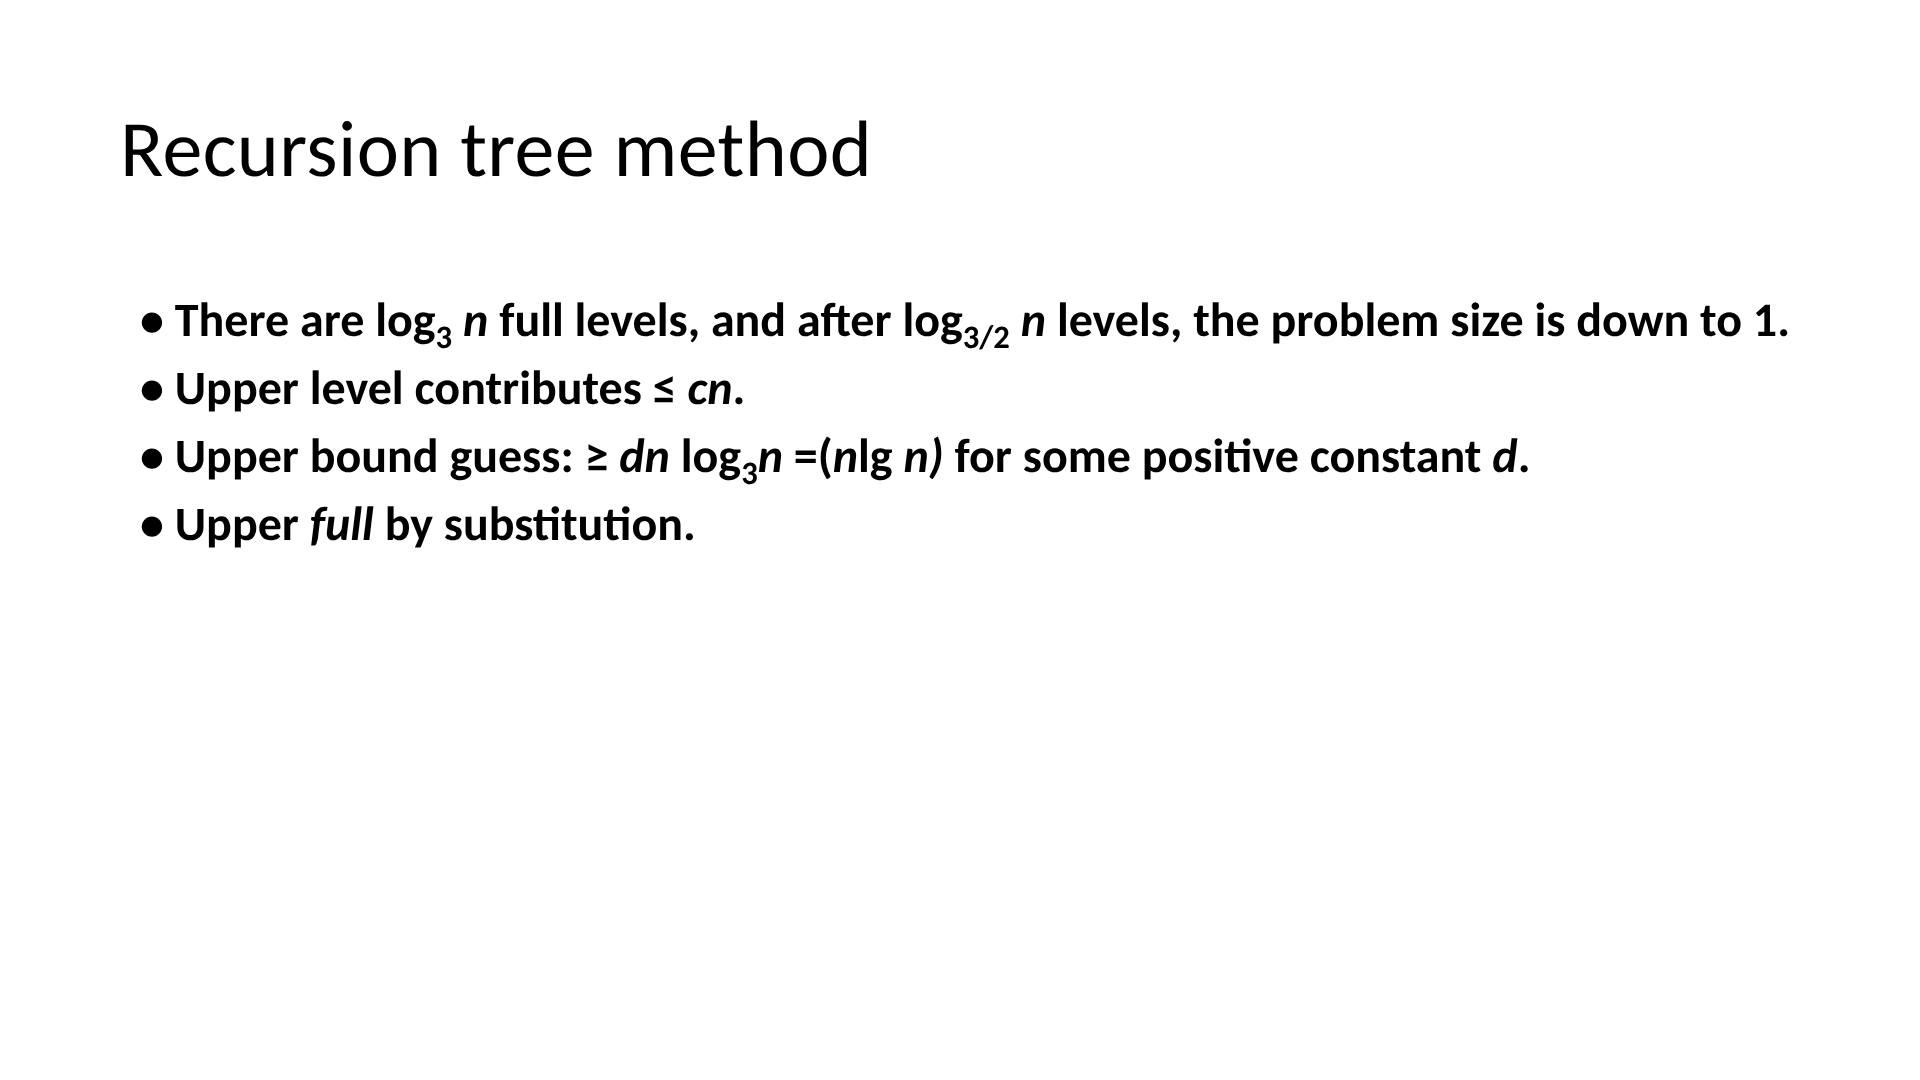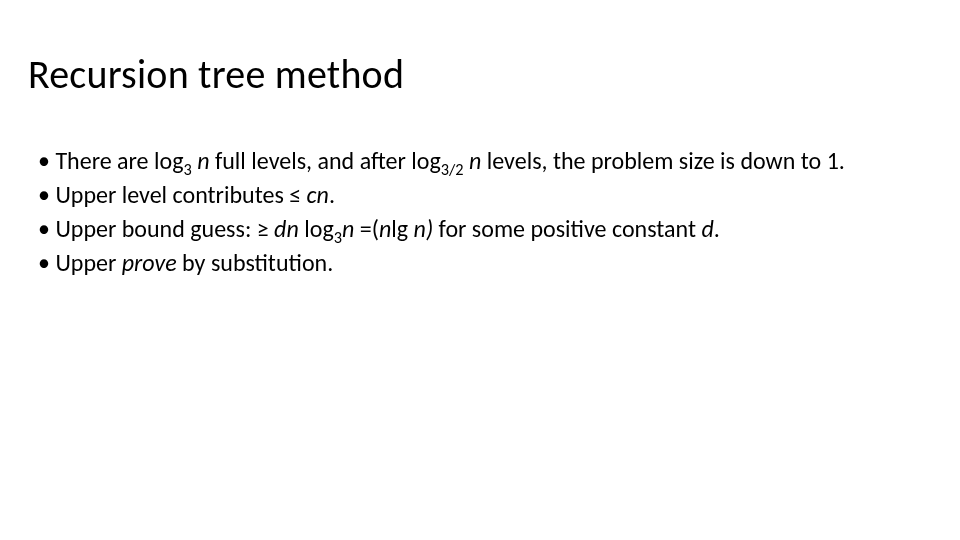--- a/index.html
+++ b/index.html
@@ -8,38 +8,39 @@
     width: 960px;
     height: 540px;
     background: #ffffff;
     font-family: Calibri, "Segoe UI", Arial, sans-serif;
     color: #000000;
   }
   .slide {
     width: 960px;
     height: 540px;
     box-sizing: border-box;
-    padding: 50px 60px 50px 28px;
+    padding: 50px 60px 50px 60px;
     position: relative;
   }
   .title {
     font-size: 40px;
     font-weight: 400;
     margin: 0 0 46px 0;
     letter-spacing: 0.2px;
   }
   .bullets {
     font-size: 24px;
     line-height: 1.33;
     padding-left: 10px;
   }
   .bullet {
     margin: 0 0 2px 0;
     padding-left: 1.1em;
     text-indent: -1.1em;
+    font-weight: bold;
   }
   .dot::before {
     content: "• ";
   }
   sub {
     font-size: 0.68em;
     vertical-align: sub;
     line-height: 0;
   }
   em.it { font-style: italic; }
@@ -60,18 +61,18 @@
     <p class="bullet dot">
       <span>Upper level contributes ≤ </span><em class="it">cn</em><span>.</span>
     </p>
 
     <p class="bullet dot">
       <span>Upper bound guess: ≥ </span><em class="it">dn</em><span> log</span><sub>3</sub><em class="it">n</em><span> =(</span><em class="it">n</em><span>lg </span><em class="it">n)</em><span> for some positive constant </span><em class="it">d</em><span>.</span>
     </p>
 
 
     <p class="bullet dot">
-      <span>Upper </span><em class="it">prove</em><span> by substitution.</span>
+      <span>Upper </span><em class="it">full</em><span> by substitution.</span>
     </p>
 
   </div>
 
 </div>
 
 </body></html>

